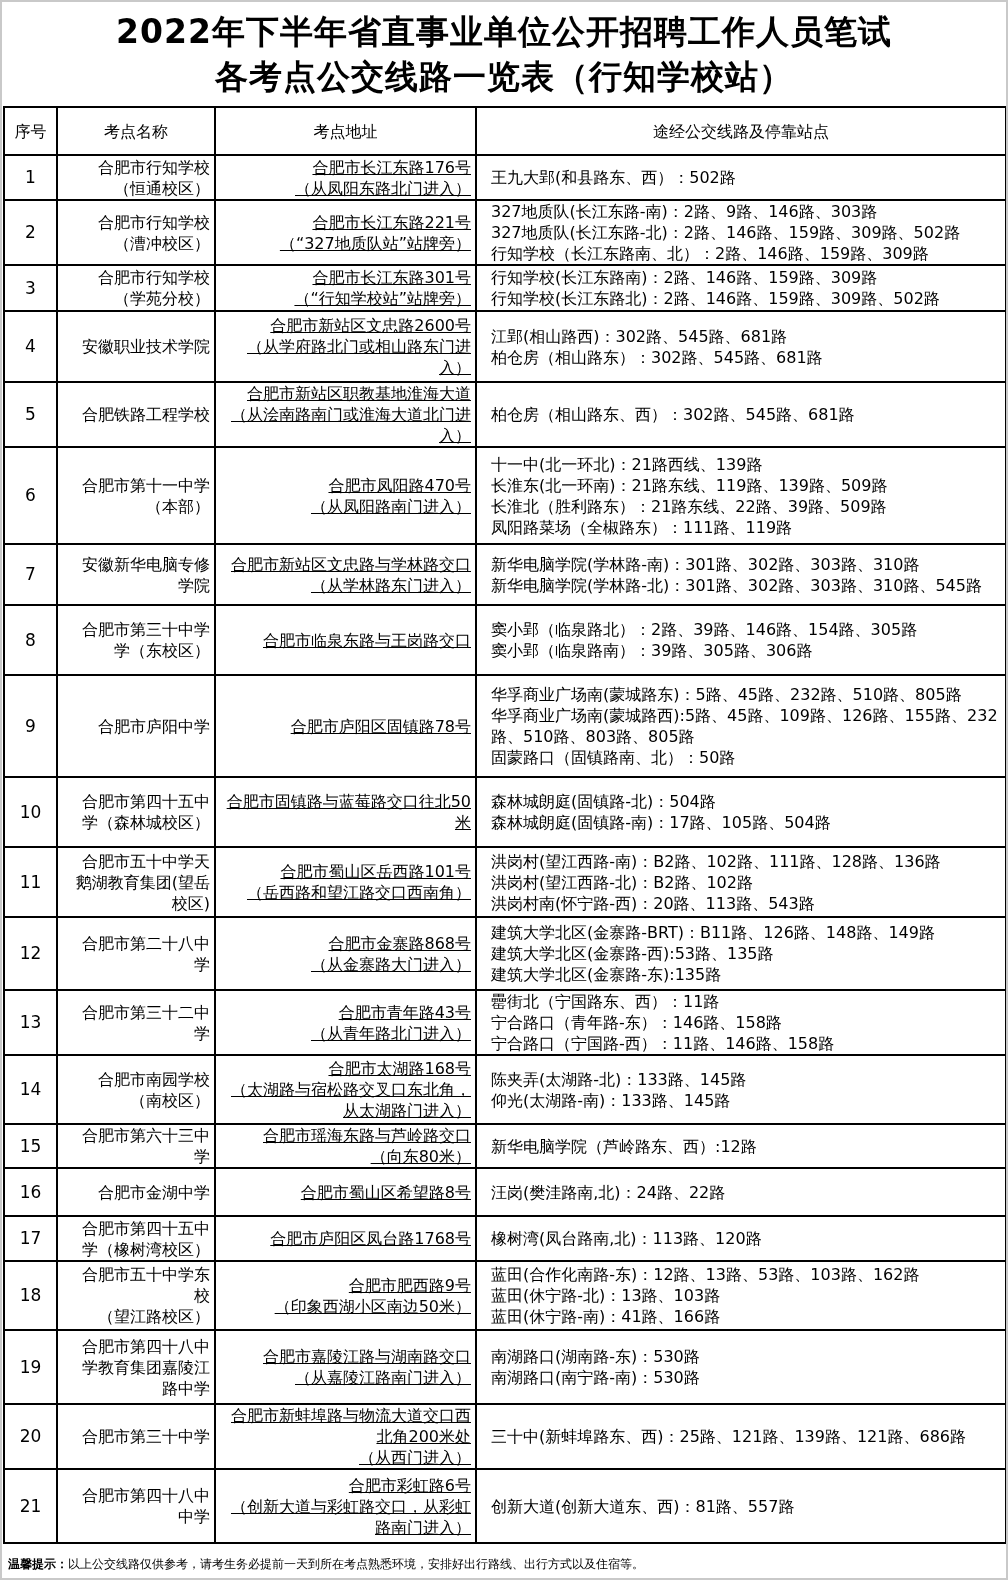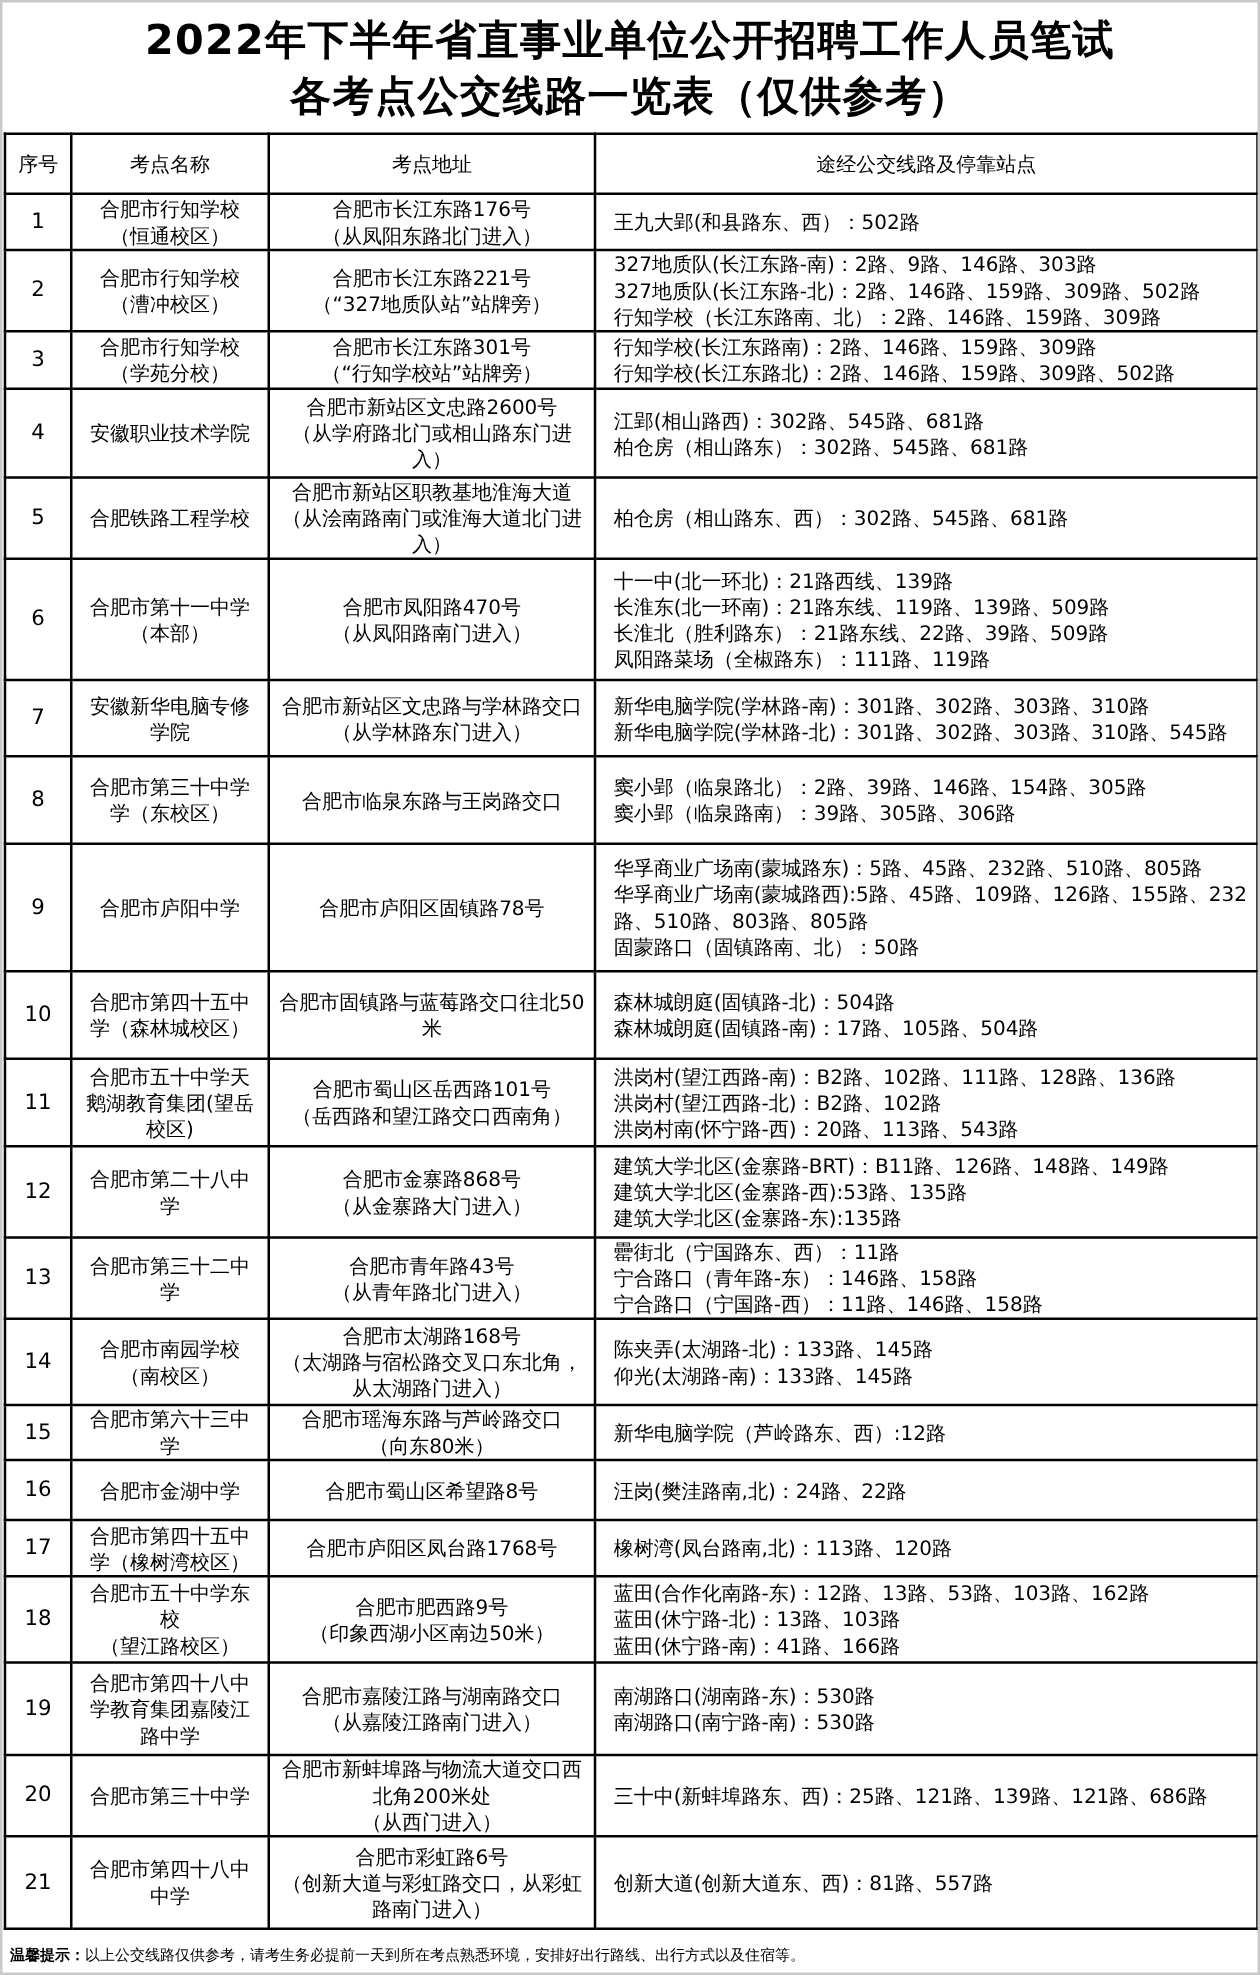--- a/index.html
+++ b/index.html
@@ -42,37 +42,37 @@
   }
   .exam-table thead th {
     height: 48px;
     text-align: center;
   }
   col.c-no { width: 53px; }
   col.c-name { width: 158px; }
   col.c-addr { width: 261px; }
   col.c-routes { width: 530px; }
   td.col-no { text-align: center; font-size: 17px; }
-  td.col-name { text-align: center; white-space: pre-line; }
-  td.col-address { text-align: center; white-space: pre-line; }
+  td.col-name { text-align: right; white-space: pre-line; }
+  td.col-address { text-align: right; white-space: pre-line; text-decoration: underline; }
   td.col-routes { text-align: left; white-space: pre-line; padding-left: 14px; }
   .footer-note {
     margin: 9px 0 0 6px;
     font-size: 12px;
     line-height: 22px;
   }
   .footer-label { font-weight: bold; }
 </style>
 </head>
 <body>
 
 <div class="page">
   <div class="title-block">
     <div>2022年下半年省直事业单位公开招聘工作人员笔试</div>
-    <div>各考点公交线路一览表（仅供参考）</div>
+    <div>各考点公交线路一览表（行知学校站）</div>
   </div>
 
   <table class="exam-table">
     <colgroup>
       <col class="c-no">
         <col class="c-name">
         <col class="c-addr">
         <col class="c-routes">
     </colgroup>
     <thead>

